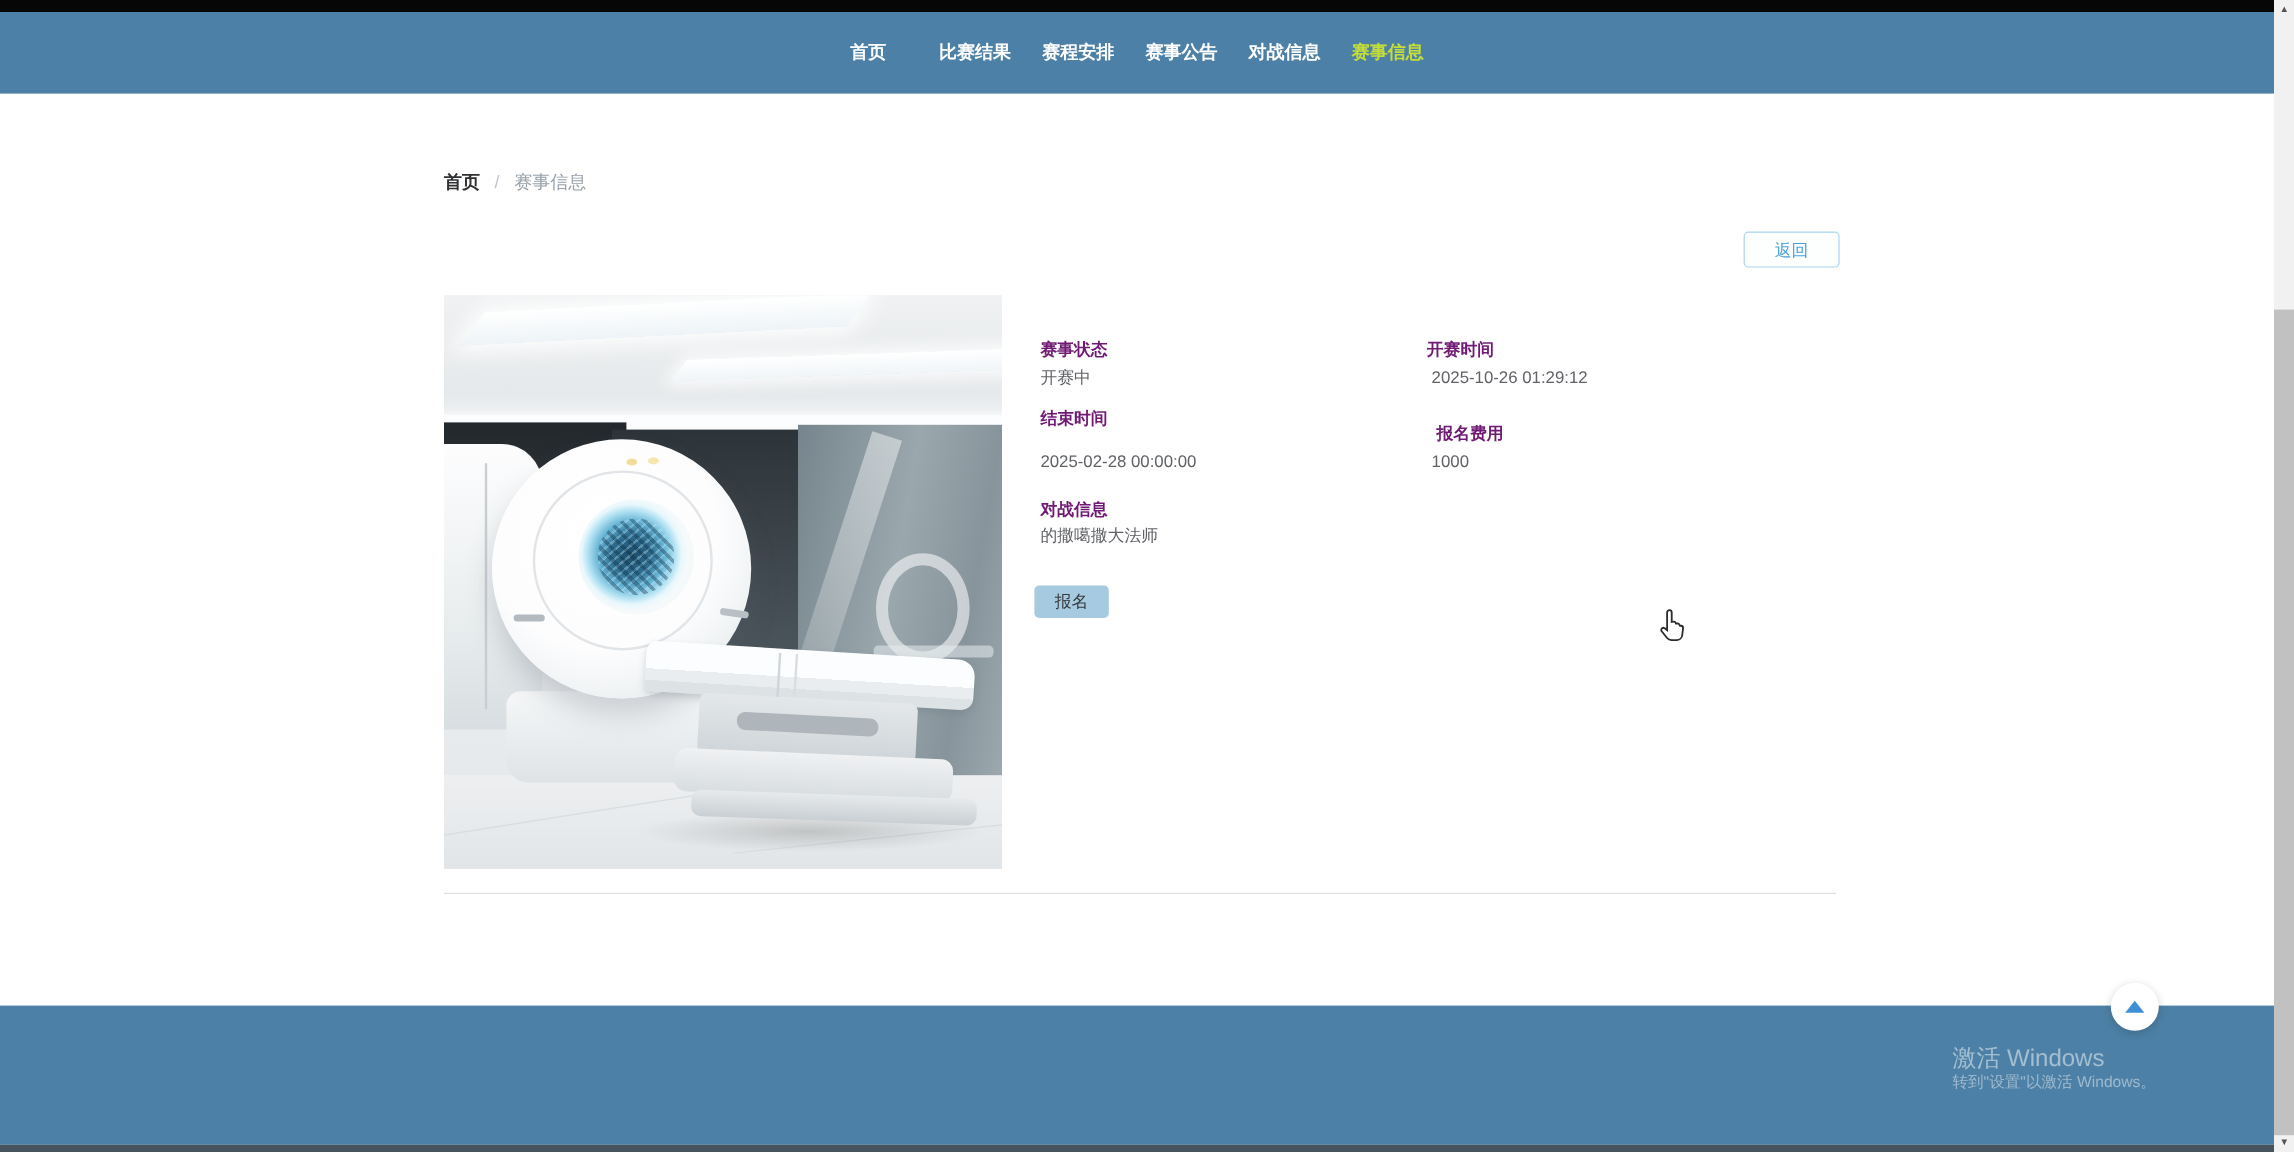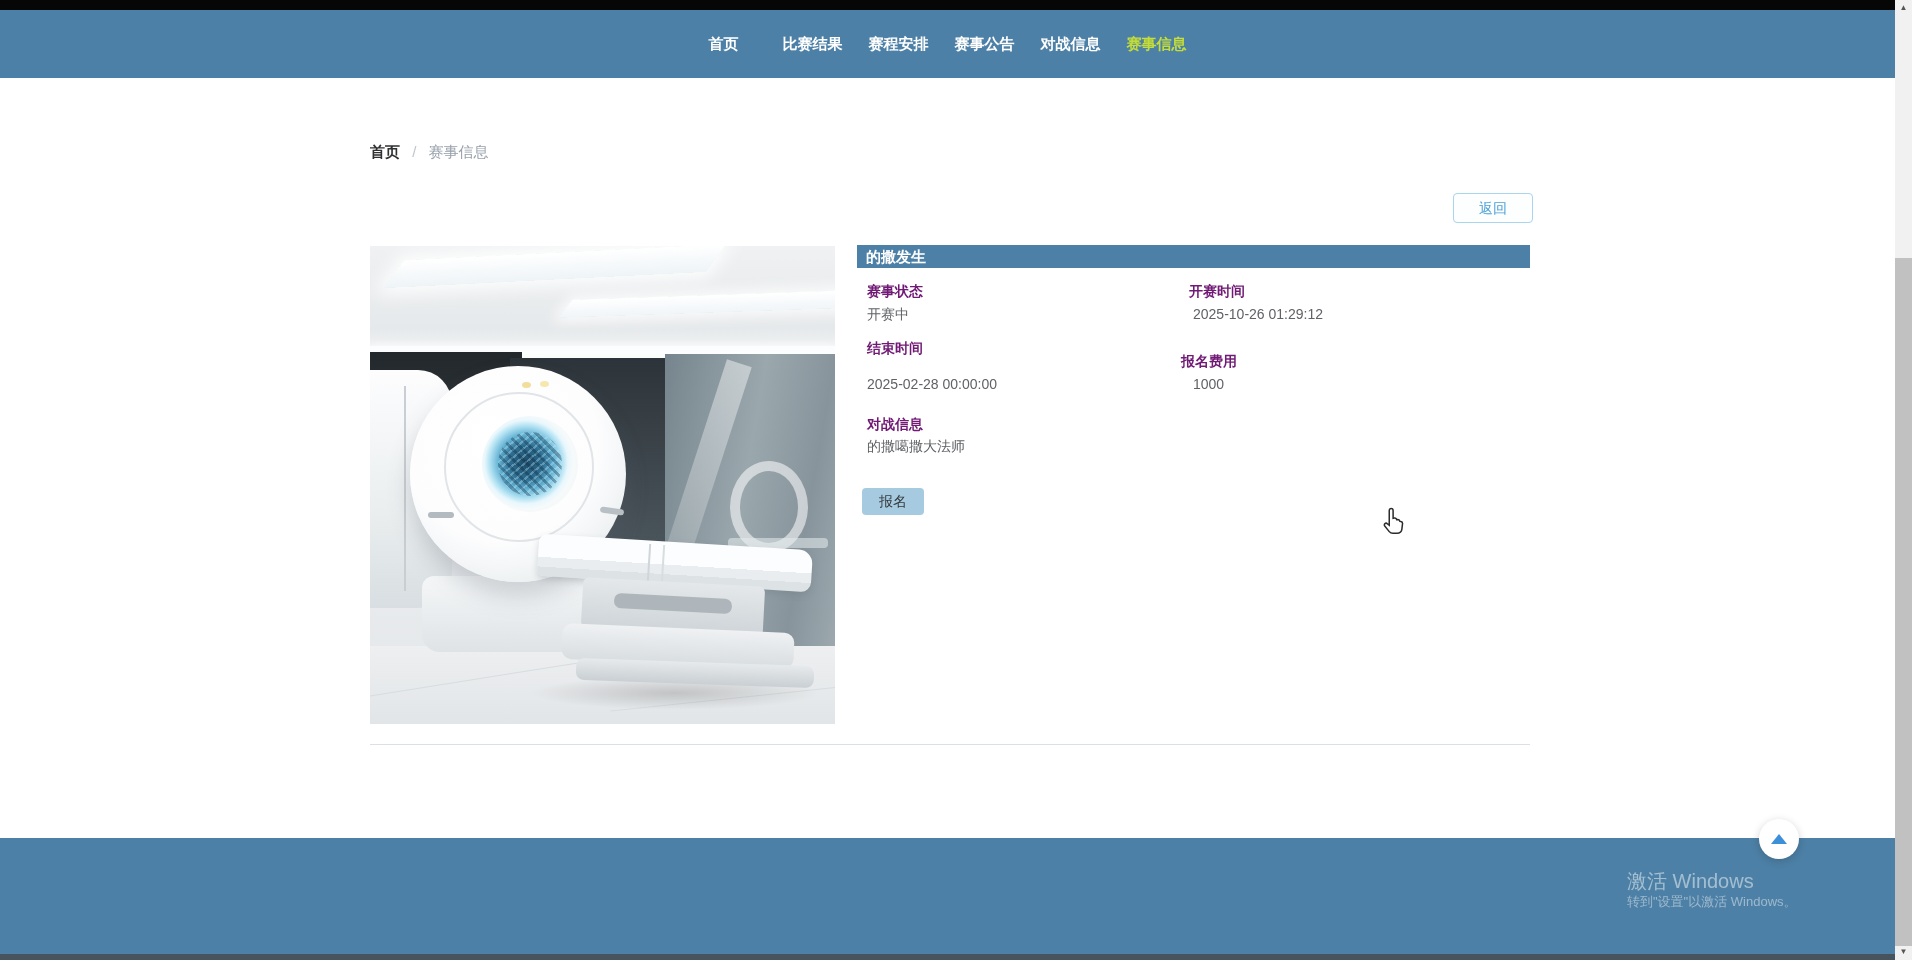--- a/index.html
+++ b/index.html
@@ -181,32 +181,31 @@
     <div class="ph ph-table-top"></div>
     <div class="ph ph-table-seam1"></div>
     <div class="ph ph-table-seam2"></div>
     <div class="ph ph-table-col"></div>
     <div class="ph ph-table-cut"></div>
     <div class="ph ph-table-base"></div>
     <div class="ph ph-table-skid"></div>
   </div>
 
   <div id="panel">
-    <div id="panel-title">的撒发生</div>
 
     <div class="fld-label" style="left:10px;  top:38px;">赛事状态</div>
     <div class="fld-value" style="left:10px;  top:61px;">开赛中</div>
 
     <div class="fld-label" style="left:332px; top:38px;">开赛时间</div>
     <div class="fld-value" style="left:336px; top:61px;">2025-10-26 01:29:12</div>
 
     <div class="fld-label" style="left:10px;  top:95px;">结束时间</div>
     <div class="fld-value" style="left:10px;  top:131px;">2025-02-28 00:00:00</div>
 
-    <div class="fld-label" style="left:324px; top:108px;">报名费用</div>
+    <div class="fld-label" style="left:340px; top:108px;">报名费用</div>
     <div class="fld-value" style="left:336px; top:131px;">1000</div>
 
     <div class="fld-label" style="left:10px;  top:171px;">对战信息</div>
     <div class="fld-value" style="left:10px;  top:193px;text-align:right;">的撒噶撒大法师</div>
 
     <button id="register-btn">报名</button>
 
     <svg id="cursor" viewBox="0 0 24 28">
       <path d="M8.5 3.2c0-1.1.8-1.9 1.8-1.9s1.8.8 1.8 1.9v7.3l1.1-.2c.9-.2 1.7.2 2 1l.2.5 1.1-.1c.8 0 1.5.5 1.7 1.2l.2.5.9.1c1 .1 1.7 1 1.6 2l-.6 5.2c-.2 2.2-2.1 3.9-4.4 3.9h-4c-1.3 0-2.6-.6-3.4-1.6l-4.2-5.2c-.6-.7-.5-1.7.2-2.3.6-.5 1.5-.5 2.1 0l1.9 1.5V3.2z" fill="#ffffff" stroke="#2b2b2b" stroke-width="1.4"></path>
     </svg>

